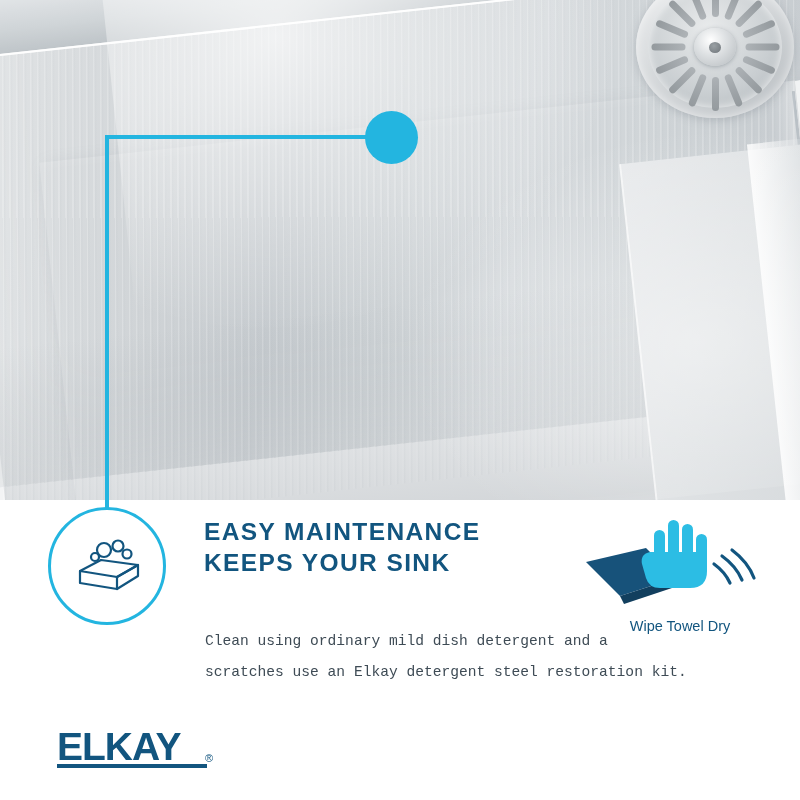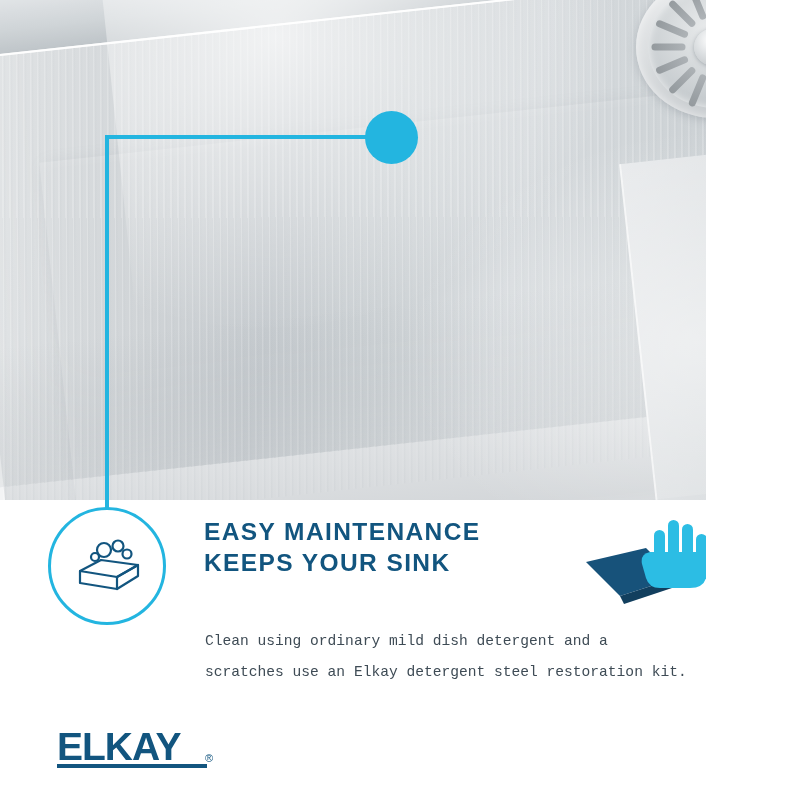--- a/index.html
+++ b/index.html
@@ -5,21 +5,21 @@
   html, body {
     margin: 0;
     padding: 0;
     background: #ffffff;
   }
   body {
     font-family: "Liberation Sans", sans-serif;
   }
   #page {
     position: relative;
-    width: 706px;
+    width: 800px;
     height: 800px;
     overflow: hidden;
     background: #ffffff;
   }
 
   
   .photo {
     position: absolute;
     left: 0;
     top: 0;
@@ -383,20 +383,21 @@
         <path d="M70 40 q-10 2 -8 12 l4 14 q3 10 14 10 l30 0 q17 0 17 -17 l0 -19 l-57 0 Z"></path>
       </g>
 
       <g fill="none" stroke="#12557f" stroke-width="3.2" stroke-linecap="round">
         <path d="M142 44 q14 10 20 24"></path>
         <path d="M152 38 q16 12 22 28"></path>
         <path d="M134 52 q11 8 16 19"></path>
       </g>
     </svg>
   </div>
+  <div class="towel-caption">Wipe Towel Dry</div>
 
   <div class="logo">
     <svg width="170" height="44" viewBox="0 0 170 44" aria-hidden="true">
       <text class="logo-text" x="0" y="32">ELKAY</text>
       <text x="148" y="34" font-family="Liberation Sans, sans-serif" font-size="11" fill="#12557f">®</text>
       <rect x="0" y="36" width="150" height="4" fill="#12557f"></rect>
     </svg>
   </div>
 
 </div>

